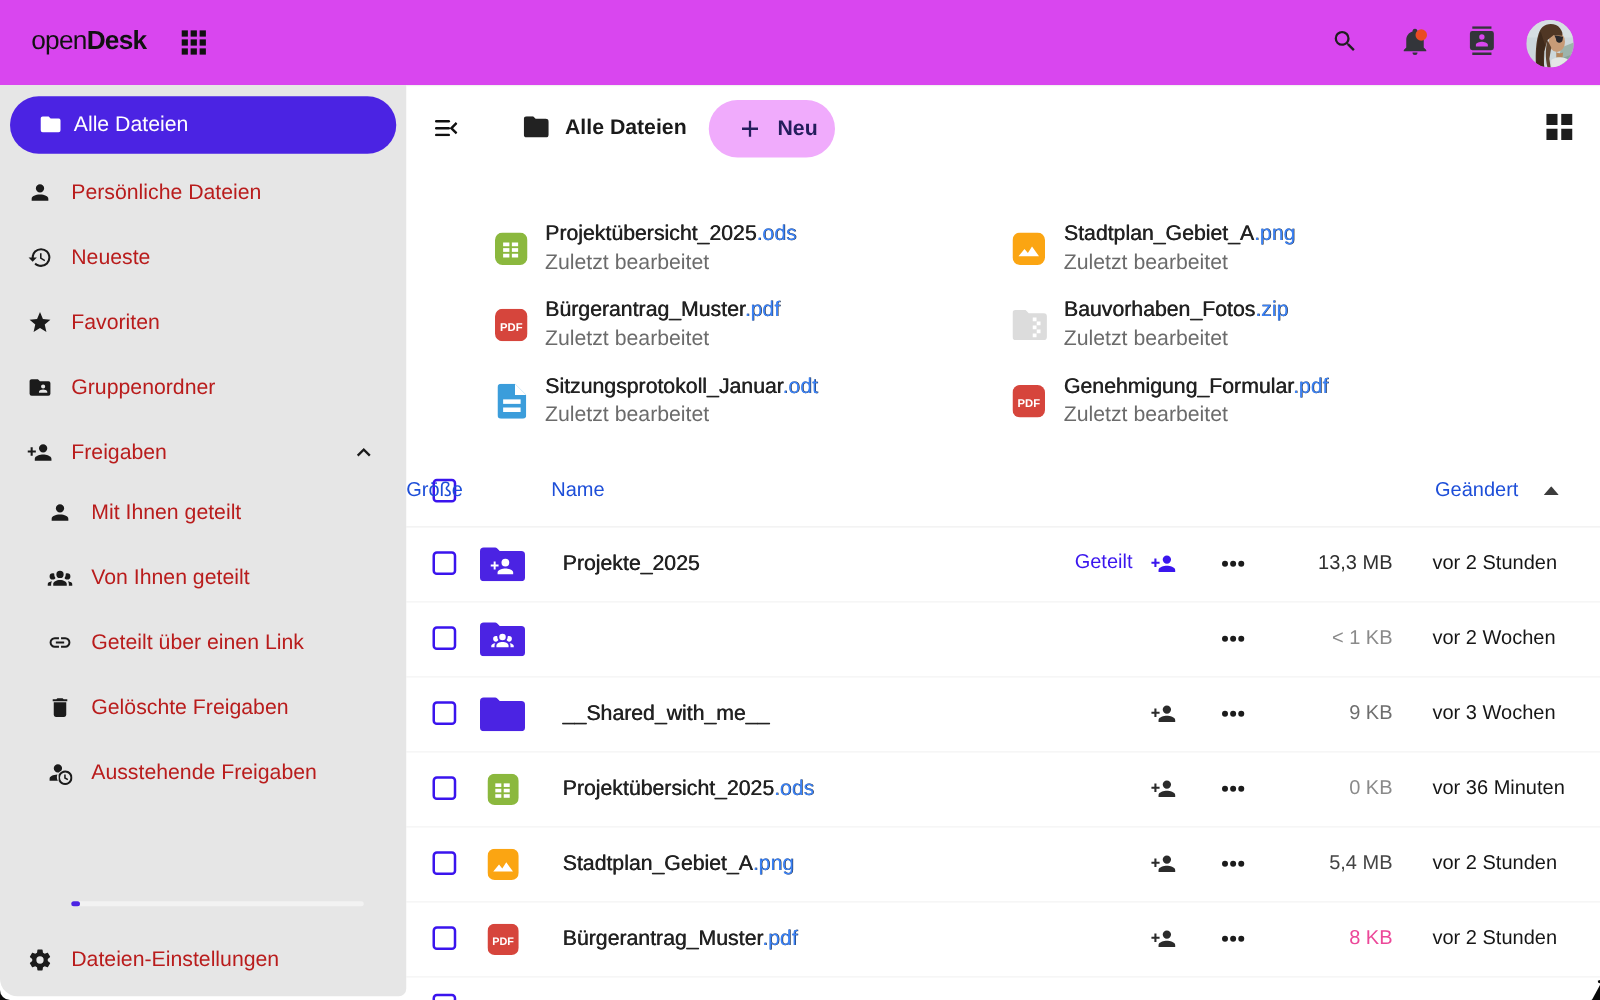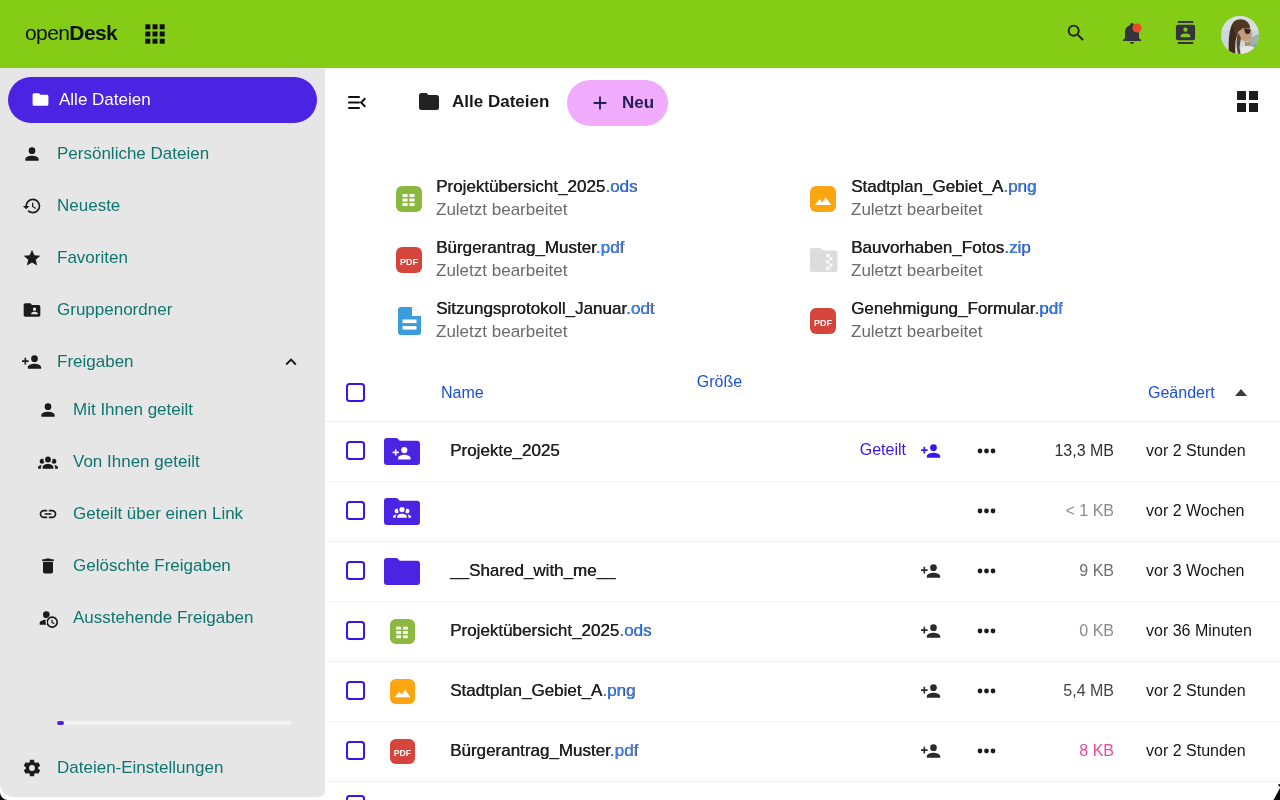--- a/index.html
+++ b/index.html
@@ -1,26 +1,26 @@
 <!DOCTYPE html>
 <html lang="de"><head>
 <meta charset="utf-8">
 <title>Dateien - openDesk</title>
 <style>
 *{margin:0;padding:0;box-sizing:border-box}
 html,body{width:1280px;height:800px;overflow:hidden}
 body{font-family:"Liberation Sans",sans-serif;background:#0a0a0a}
 .abs{position:absolute}
-#header{position:absolute;left:0;top:0;width:1280px;height:68px;background:#84cc16;z-index:5}
+#header{position:absolute;left:0;top:0;width:1280px;height:68px;background:#d946ef;z-index:5}
 #app{position:absolute;left:0;top:68px;width:1280px;height:732px;background:#fff;border-radius:0 0 8px 8px;overflow:hidden}
 #sidebar{position:absolute;left:0;top:0;width:325px;height:729px;background:#e6e6e6;border-radius:0 0 6px 14px}
 #main{position:absolute;left:325px;top:0;width:955px;height:732px;background:#fff;border-top:1px solid #f1f1f1}
 .logo{position:absolute;left:25px;top:21px;font-size:21px;color:#111;letter-spacing:-0.6px}
 .logo b{font-weight:700}
-.navitem{position:absolute;left:0;width:325px;height:44px;color:#0f766e;font-size:17px}
+.navitem{position:absolute;left:0;width:325px;height:44px;color:#b91c1c;font-size:17px}
 .navitem .txt{position:absolute;left:57px;top:50%;transform:translateY(-50%)}
 .navitem .ic{position:absolute;left:22px;top:50%;transform:translateY(-50%);width:20px;height:20px}
 .navitem.sub .txt{left:73px}
 .navitem.sub .ic{left:38px}
 .pill{position:absolute;left:8px;top:9px;width:309px;height:46px;background:#4b23e3;border-radius:23px}
 .pill .ic{position:absolute;left:23px;top:13px;width:19px;height:19px}
 .pill .txt{position:absolute;left:51px;top:0;line-height:46px;color:#fff;font-size:17px}
 .sep{position:absolute;left:0;width:955px;height:1px;background:#efefef}
 .cbx{position:absolute;width:19px;height:19px;border:2px solid #3a14ee;border-radius:3.5px;background:#fff}
 .fname{position:absolute;font-size:17px;font-weight:500;color:#222;white-space:nowrap;text-shadow:0.4px 0 0 #222}
@@ -114,21 +114,21 @@
 
   <svg class="abs" style="left:485px;top:239px" width="26" height="26" viewBox="0 0 26 26">
         <rect width="26" height="26" rx="6" fill="#d6453c"></rect>
         <text x="13" y="17.5" font-family="Liberation Sans,sans-serif" font-size="9" font-weight="bold" fill="#fff" text-anchor="middle">PDF</text>
       </svg>
   <div class="fname" style="left:526px;top:230px">Genehmigung_Formular<span class="ext">.pdf</span></div>
   <div class="sub2" style="left:526px;top:253px">Zuletzt bearbeitet</div>
 
   <div class="cbx" style="left:21px;top:314px"></div>
   <div class="hdrtxt" style="left:116px;top:315px">Name</div>
-  <div class="hdrtxt" style="left:0px;top:304px;width:789px;text-align:center">Größe</div>
+  <div class="hdrtxt" style="left:0px;top:315px;width:789px;text-align:left">Größe</div>
   <div class="hdrtxt" style="left:823px;top:315px">Geändert</div>
   <svg class="abs" style="left:910px;top:320px" width="12" height="7" viewBox="0 0 12 7">
         <path fill="#3c3c3c" d="M6,0 L12,7 L0,7 Z"></path>
       </svg>
   <div class="sep" style="top:352px"></div>
   <div class="sep" style="top:412px;background:#f3f3f3"></div>
   <div class="sep" style="top:472px;background:#f3f3f3"></div>
   <div class="sep" style="top:532px;background:#f3f3f3"></div>
   <div class="sep" style="top:592px;background:#f3f3f3"></div>
   <div class="sep" style="top:652px;background:#f3f3f3"></div>

